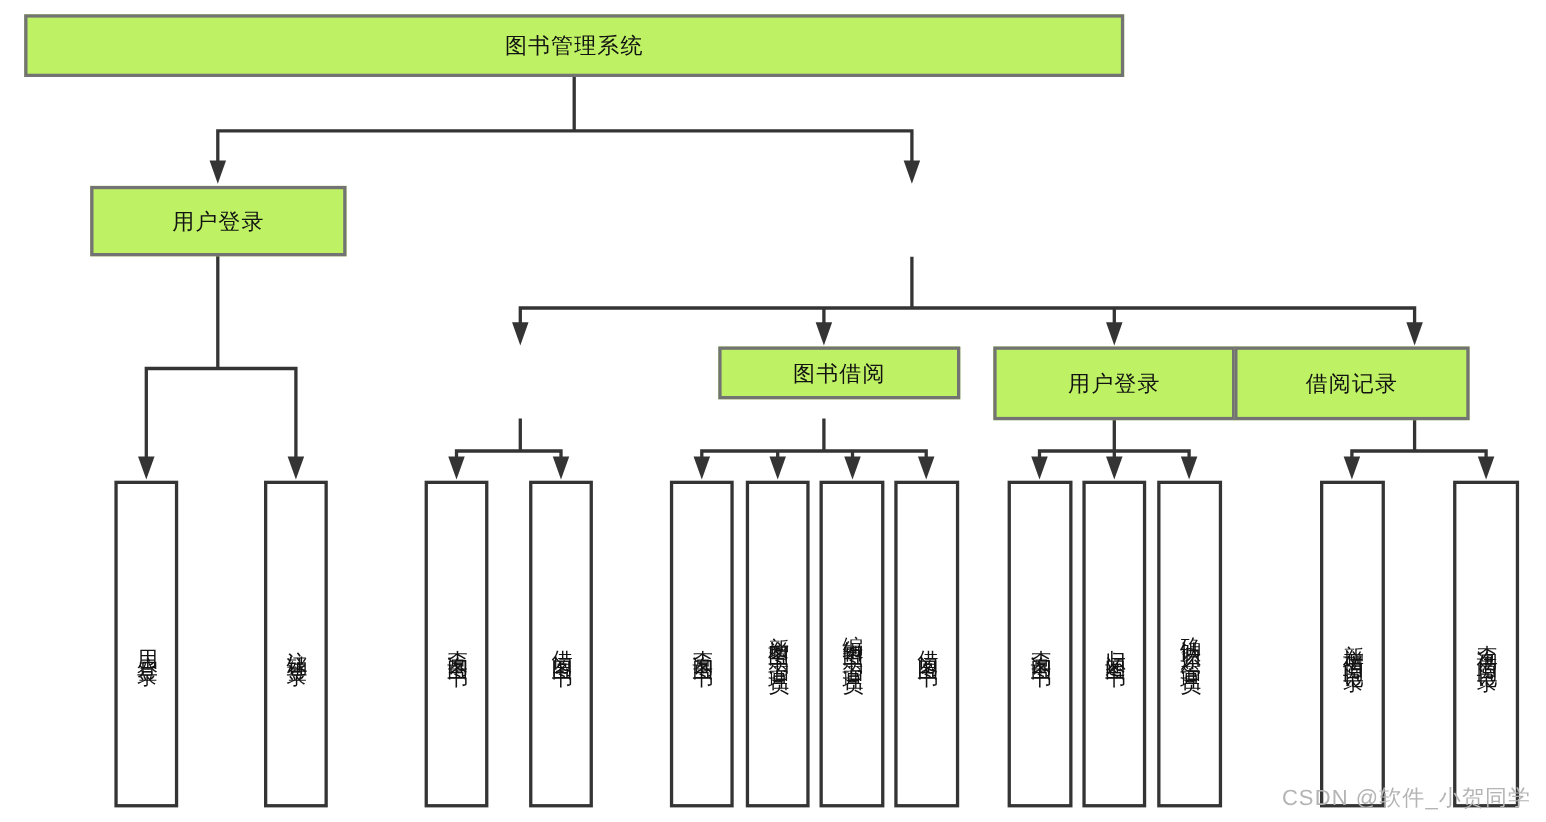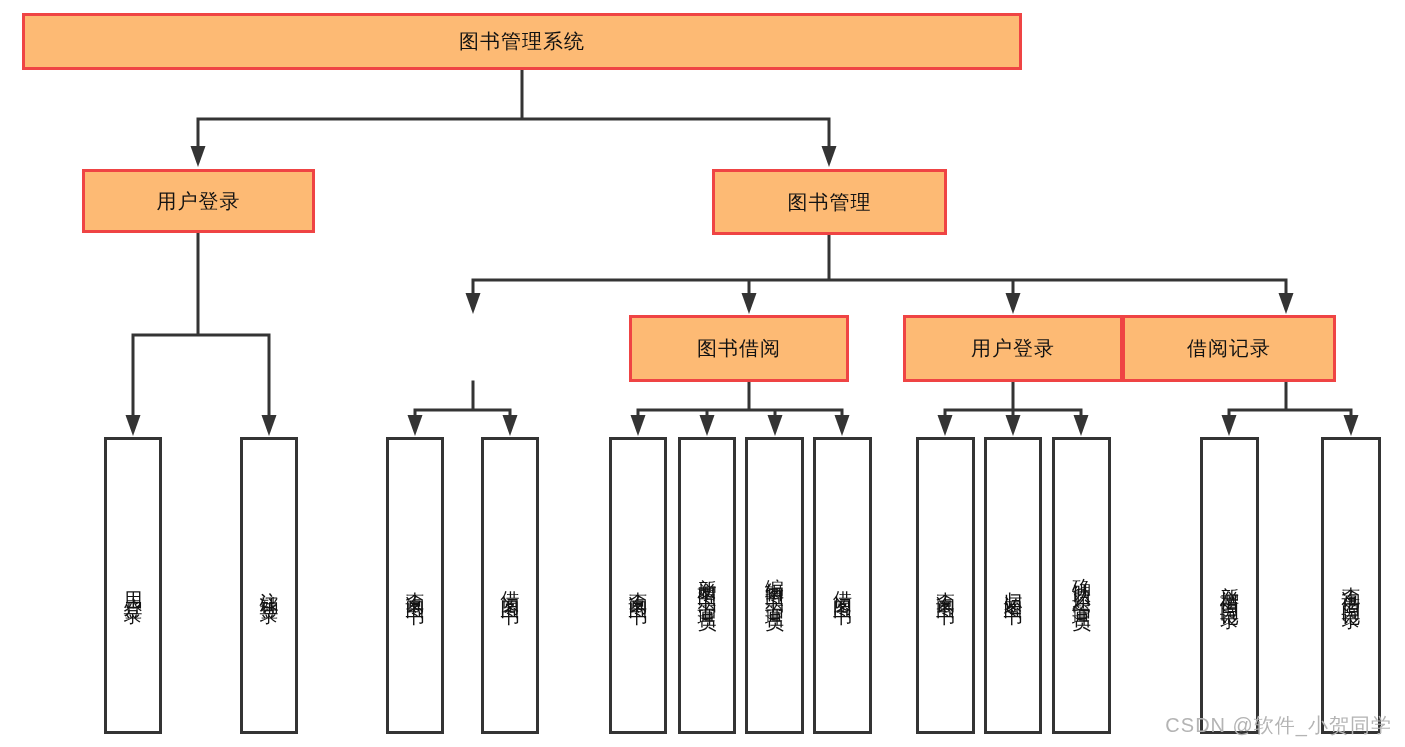--- a/index.html
+++ b/index.html
@@ -7,22 +7,22 @@
     position:relative;
     width:1405px;height:747px;
     background:#ffffff;
     font-family:"Liberation Sans","DejaVu Sans",sans-serif;
     overflow:hidden;
   }
   #connectors{position:absolute;left:0;top:0;width:1405px;height:747px;pointer-events:none;}
   .hbox{
     position:absolute;
     box-sizing:border-box;
-    border:3px solid #ef4444;
-    background:#fdba74;
+    border:3px solid #737373;
+    background:#bef264;
     display:flex;align-items:center;justify-content:center;
     font-size:20px;color:#121212;letter-spacing:1px;
     z-index:2;
   }
   .vbox{
     position:absolute;
     box-sizing:border-box;
     border:3px solid #343434;
     background:#ffffff;
     display:flex;align-items:center;justify-content:center;
@@ -82,25 +82,22 @@
     </g>
   </svg>
 
   <div class="hbox" style="left:22px;top:13px;width:1000px;height:57px">
     <span>图书管理系统</span>
   </div>
 
   <div class="hbox" style="left:82px;top:169px;width:233px;height:64px">
     <span>用户登录</span>
   </div>
-  <div class="hbox" style="left:712px;top:169px;width:235px;height:66px">
-    <span>图书管理</span>
-  </div>
 
-  <div class="hbox" style="left:629px;top:315px;width:220px;height:67px">
+  <div class="hbox" style="left:653px;top:315px;width:220px;height:48px">
     <span>图书借阅</span>
   </div>
   <div class="hbox" style="left:903px;top:315px;width:220px;height:67px">
     <span>用户登录</span>
   </div>
   <div class="hbox" style="left:1122px;top:315px;width:214px;height:67px">
     <span>借阅记录</span>
   </div>
 
   <div class="vbox" style="left:104px;top:437px;width:58px;height:297px">

